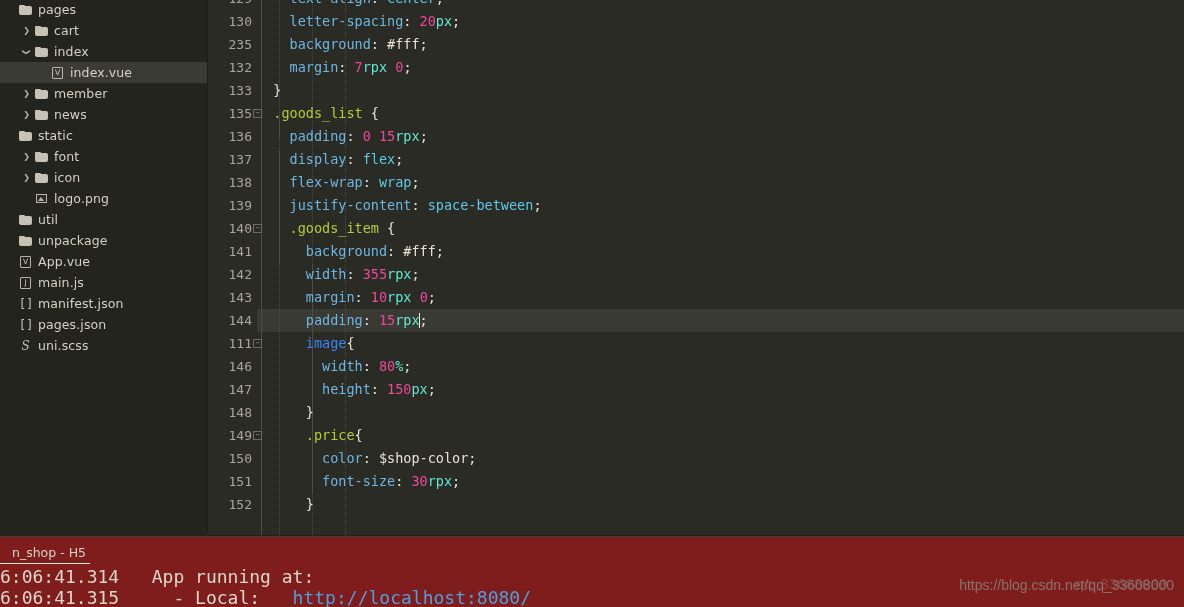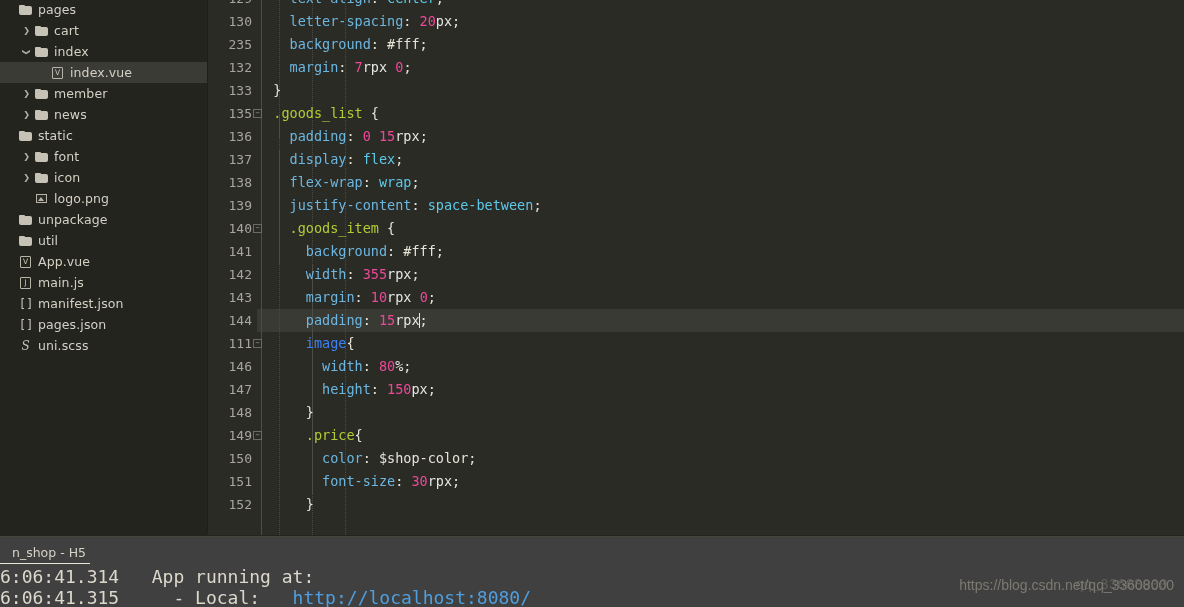--- a/index.html
+++ b/index.html
@@ -99,33 +99,33 @@
   
   .guides { position:absolute; left:0; top:0; width:976px; height:535px; z-index:1; }
   .guide { position:absolute; width:1px; border-left:1px dotted #4a4942; }
   .vbar { position:absolute; width:1px; background:#4e4d45; }
 
   
   .t-prop { color:#6cb6e0; }
   .t-sel  { color:#b3cc35; }
   .t-tag  { color:#3b82f6; }
   .t-num  { color:#ec4899; }
-  .t-unit { color:#e5e5e5; }
+  .t-unit { color:#5eead4; }
   .t-val  { color:#5ec8e8; }
   .t-pln  { color:#e6e2d6; }
   .t-punc { color:#e6e2d6; }
   .caret {
     display:inline-block; width:1px; height:15px; background:#e8e4d8;
     vertical-align:-3px; margin:0 -0.5px;
   }
 
   
   .panel {
     position:absolute; left:0; top:536px; width:1184px; height:71px;
-    background:#404040; border-top:1px solid #46453d;
+    background:#7f1d1d; border-top:1px solid #46453d;
   }
   .panel-tabs { height:30px; display:flex; align-items:center; padding-left:0px; }
   .ptab {
     height:30px; display:flex; align-items:center; color:#d6d2c6;
     font-size:12.5px; padding:0 12px; position:relative; cursor:default;
     font-family:"DejaVu Sans", sans-serif; white-space:nowrap;
   }
   .ptab.active:after {
     content:""; position:absolute; left:0px; right:8px; bottom:3px;
     height:1px; background:#e8e4d8;
@@ -243,30 +243,30 @@
           </span>
           <span class="lbl">logo.png</span>
         </div>
         <div class="tree-row">
           <span class="chev none" style="margin-left: 0px;">
             <span style="display:inline-block;transform:rotate(0deg)"></span>
           </span>
           <span class="ic">
             <span class="folder"></span>
           </span>
+          <span class="lbl">util</span>
+        </div>
+        <div class="tree-row">
+          <span class="chev none" style="margin-left: 0px;">
+            <span style="display:inline-block;transform:rotate(0deg)"></span>
+          </span>
+          <span class="ic">
+            <span class="folder"></span>
+          </span>
           <span class="lbl">unpackage</span>
-        </div>
-        <div class="tree-row">
-          <span class="chev none" style="margin-left: 0px;">
-            <span style="display:inline-block;transform:rotate(0deg)"></span>
-          </span>
-          <span class="ic">
-            <span class="folder"></span>
-          </span>
-          <span class="lbl">util</span>
         </div>
         <div class="tree-row">
           <span class="chev none" style="margin-left: 0px;">
             <span style="display:inline-block;transform:rotate(0deg)"></span>
           </span>
           <span class="ic">
             <span class="box-ic">V</span>
           </span>
           <span class="lbl">App.vue</span>
         </div>

